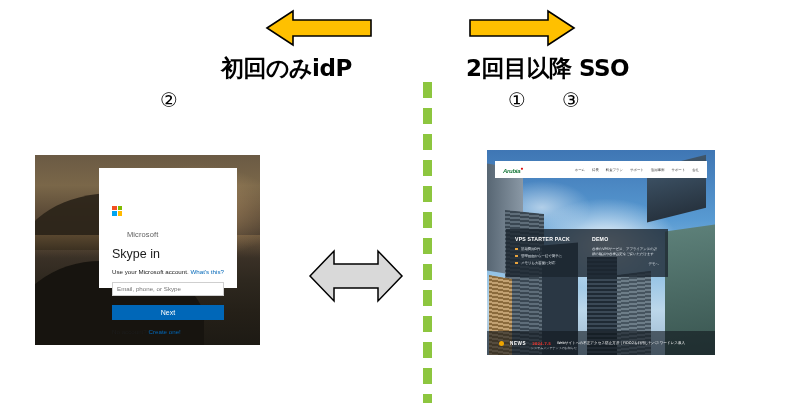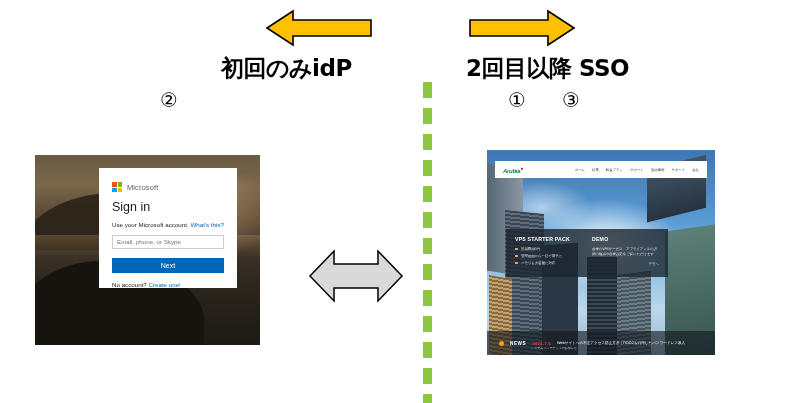--- a/index.html
+++ b/index.html
@@ -161,20 +161,21 @@
   }
   .ms-logo i { display:block; }
   .ms-logo i:nth-child(1){ background:#F25022; }
   .ms-logo i:nth-child(2){ background:#7FBA00; }
   .ms-logo i:nth-child(3){ background:#00A4EF; }
   .ms-logo i:nth-child(4){ background:#FFB900; }
   .ms-brand-text {
     font-size: 7.5px;
     color: #5e5e5e;
     letter-spacing: 0.1px;
+    margin-top: 48px;
   }
   .ms-signin {
     font-size: 12.5px;
     color: #1b1b1b;
     font-weight: 400;
     margin-bottom: 7px;
     line-height: 1;
   }
   .ms-sub {
     font-size: 6.2px;
@@ -435,21 +436,21 @@
     <div class="ms-brand">
       <span class="ms-logo">
         <i></i>
           <i></i>
           <i></i>
           <i></i>
       </span>
       <span class="ms-brand-text">Microsoft</span>
     </div>
 
-    <div class="ms-signin">Sign in</div>
+    <div class="ms-signin">Skype in</div>
 
     <div class="ms-sub">
       <span>Use your Microsoft account.</span>
       <a href="#">What's this?</a>
     </div>
 
     <input class="ms-input" type="text" placeholder="Email, phone, or Skype" style="">
 
     <button class="ms-next">Next</button>
 

